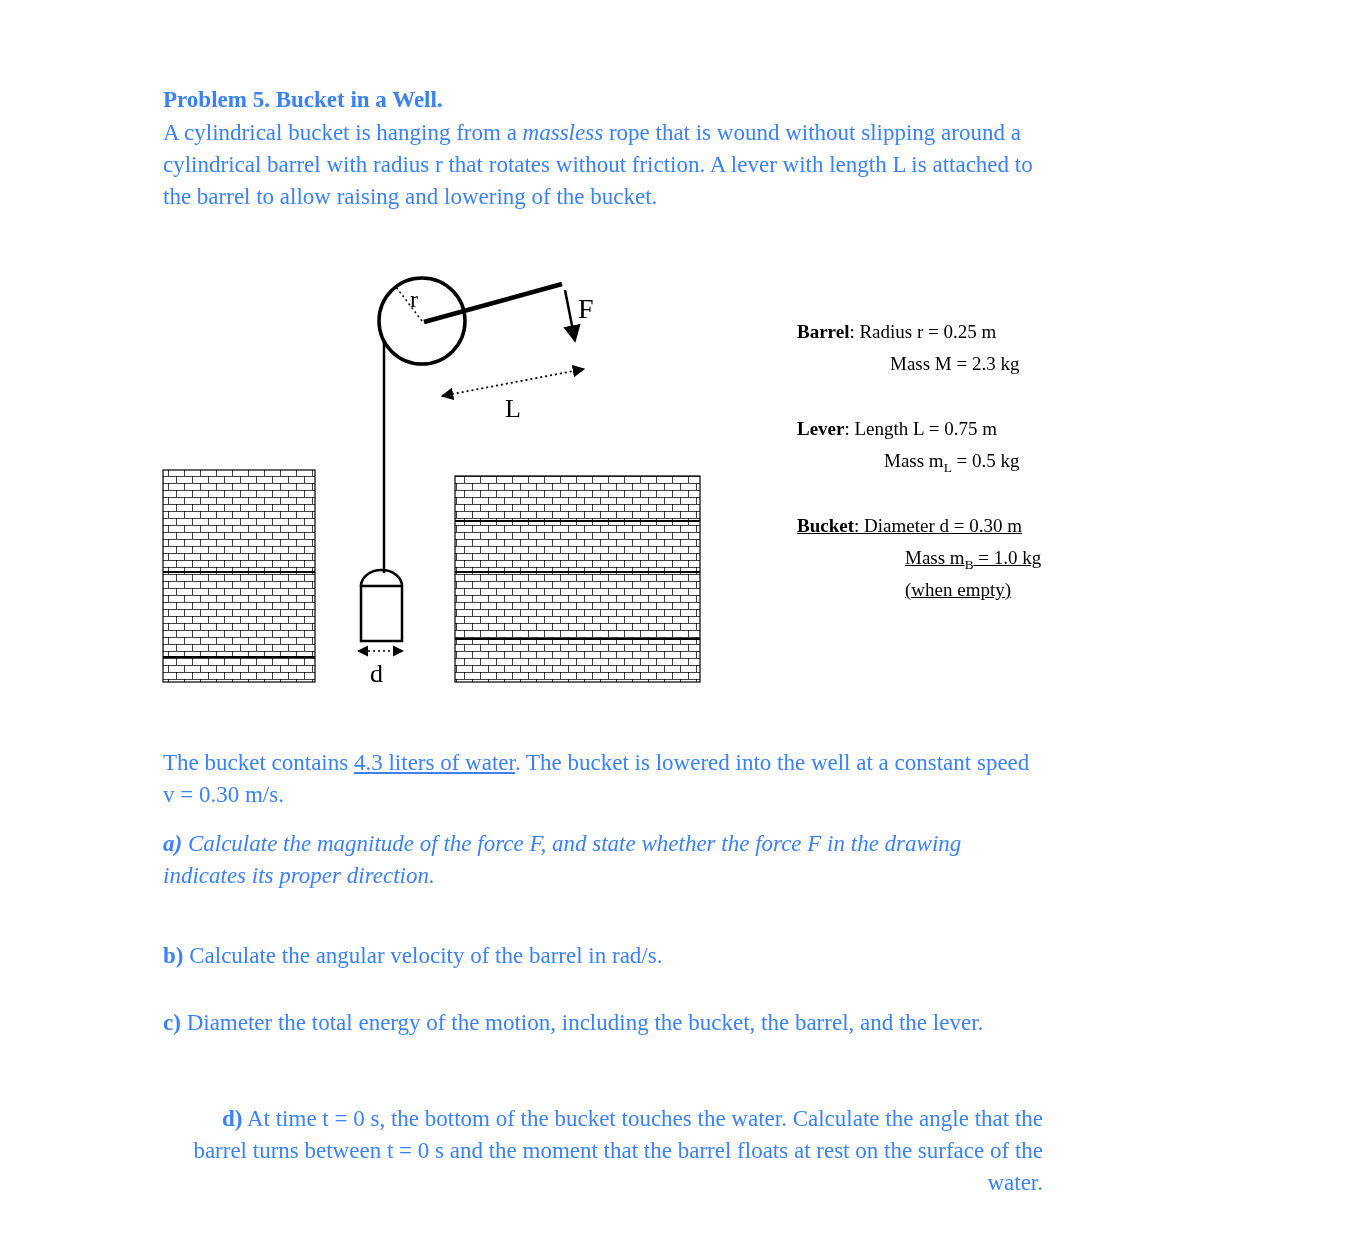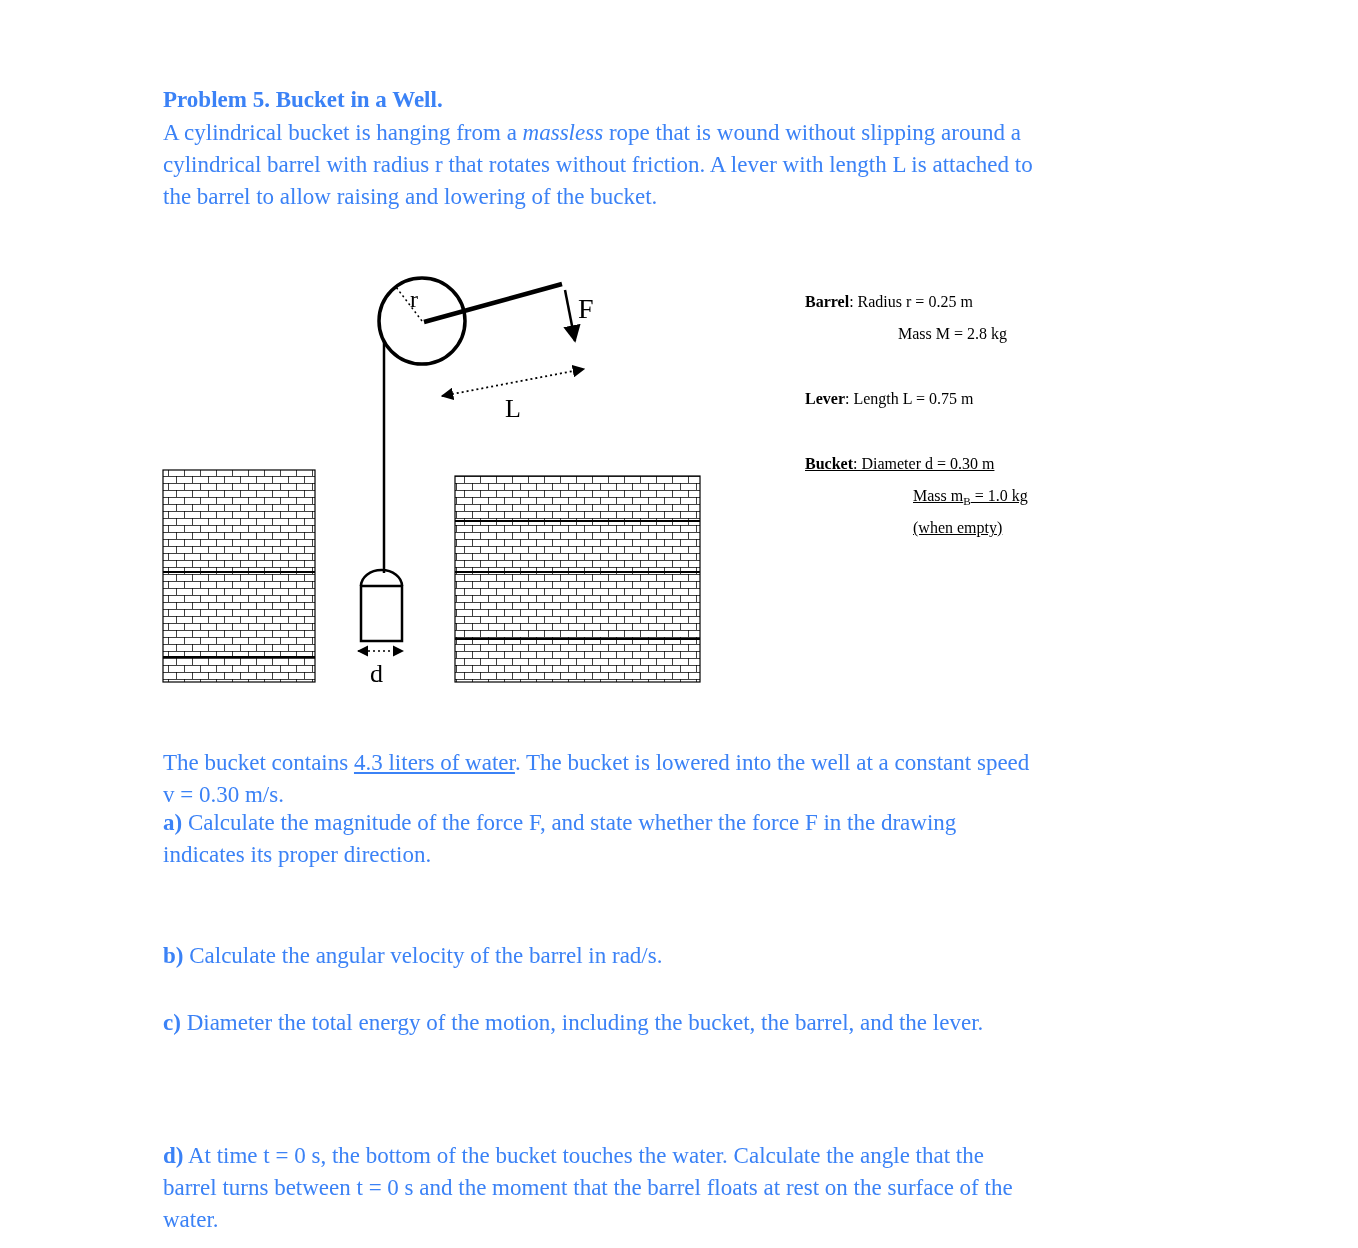--- a/index.html
+++ b/index.html
@@ -16,22 +16,22 @@
   .ital { font-style:italic;margin-top:12px; }
   .und  { text-decoration:underline; }
   sub { font-size:70%; line-height:0; }
 
   #diagram {
     position:absolute; left:150px; top:258px; width:575px; height:435px;
   }
   svg text { font-family:"Liberation Serif", serif; fill:#000; }
 
   #specs {
-    position:absolute; left:797px; top:286px;
-    font-size:16px; line-height:32px;margin-left:8px;
+    position:absolute; left:797px; top:316px;
+    font-size:19px; line-height:32px;
   }
   .spec { margin-bottom:33px; }
   .spec:last-child { margin-bottom:0;text-decoration:underline; }
   .spec .l2, .spec .l3 { display:block; }
 </style>
 </head>
 <body>
 
 <div class="text bold" style="top:84px;">Problem 5. Bucket in a Well.</div>
 
@@ -78,43 +78,44 @@
   <path d="M 361 586 A 20.5 16 0 0 1 402 586" fill="none" stroke="#000" stroke-width="2.5"></path>
   <rect x="361" y="586" width="41" height="55" fill="#ffffff" stroke="#000" stroke-width="2.5"></rect>
 
   <line x1="358" y1="651" x2="403" y2="651" stroke="#000" stroke-width="1.6" stroke-dasharray="2 3" marker-start="url(#arr)" marker-end="url(#arr)"></line>
   <text x="370" y="682" font-size="26">d</text>
 </svg>
 
 <div id="specs">
   <div class="spec">
     <span class="l1"><span class="bold">Barrel</span><span>: Radius r = 0.25 m</span></span>
-    <span class="l2" style="padding-left:93px;">Mass M = 2.8 kg</span>
+    <span class="l2" style="padding-left:93px;">Mass M = 2.3 kg</span>
   </div>
   <div class="spec">
     <span class="l1"><span class="bold">Lever</span><span>: Length L = 0.75 m</span></span>
+    <span class="l2" style="padding-left:87px;"><span>Mass m</span><sub>L</sub><span> = 0.5 kg</span></span>
   </div>
   <div class="spec">
     <span class="l1"><span class="bold">Bucket</span><span>: Diameter d = 0.30 m</span></span>
     <span class="l2" style="padding-left:108px;"><span>Mass m</span><sub>B</sub><span> = 1.0 kg</span></span>
     <span class="l3" style="padding-left:108px;">(when empty)</span>
   </div>
 </div>
 
 <div class="text" style="top:747px;">
   <span>The bucket contains </span><span class="und">4.3 liters of water</span><span>.  The bucket is lowered into the well at a constant speed v = 0.30 m/s.</span>
 </div>
 
-<div class="text" style="top:807px;">
+<div class="text" style="top:828px;font-style:italic;">
   <span class="bold">a)</span><span> Calculate the magnitude of the force F, and state whether the force F in the drawing indicates its proper direction.</span>
 </div>
 
 <div class="text" style="top:940px;">
   <span class="bold">b)</span><span> Calculate the angular velocity of the barrel in rad/s.</span>
 </div>
 
 <div class="text" style="top:1007px;">
   <span class="bold">c)</span><span> Diameter the total energy of the motion, including the bucket, the barrel, and the lever.</span>
 </div>
 
-<div class="text" style="top:1140px;">
+<div class="text" style="top:1103px;text-align:right;">
   <span class="bold">d)</span><span> At time t = 0 s, the bottom of the bucket touches the water. Calculate the angle that the barrel turns between t = 0 s and the moment that the barrel floats at rest on the surface of the water.</span>
 </div>
 
 </body></html>

